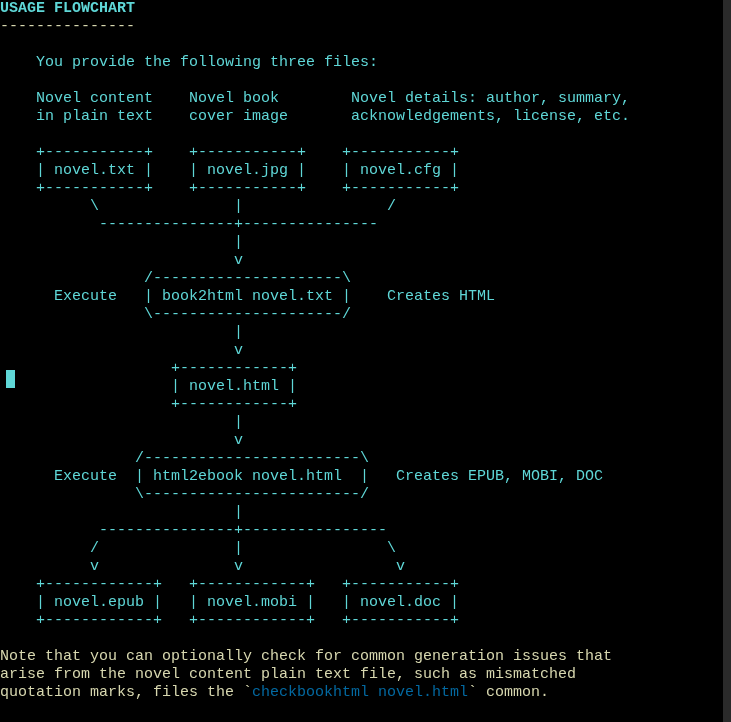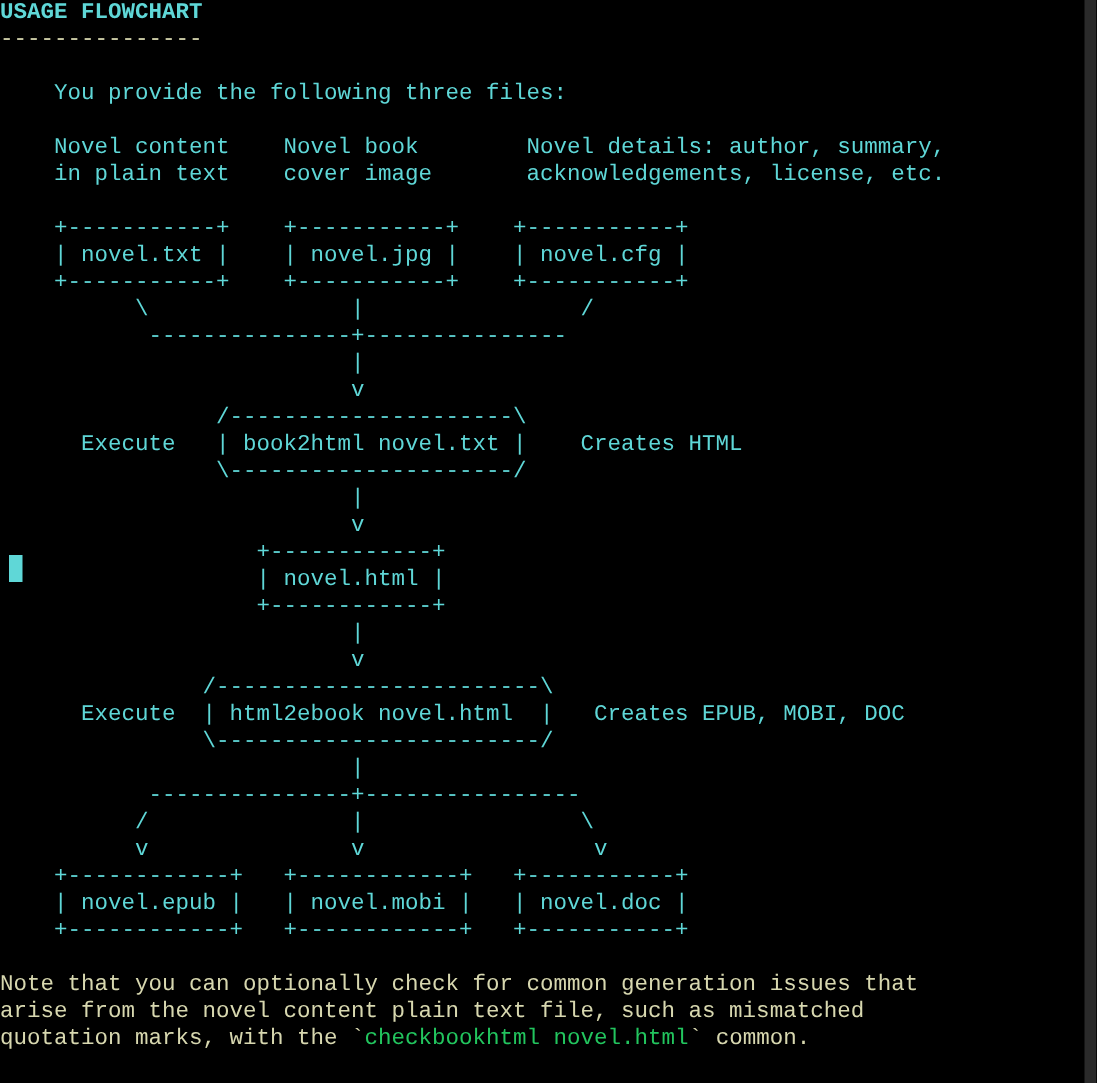--- a/index.html
+++ b/index.html
@@ -22,21 +22,21 @@
     .title {
       font-weight: bold;
     }
     .diagram {
       color: #5fd7d7;
     }
     .plain {
       color: #d7d7af;
     }
     .cmd {
-      color: #22c55e;
+      color: #0369a1;
     }
     .scrollbar {
       position: absolute;
       right: 0;
       top: 0;
       width: 8px;
       height: 722px;
       background: #2a2a2a;
     }
     .cursor {
@@ -80,14 +80,14 @@
                           |
            ---------------+----------------
           /               |                \
           v               v                 v
     +------------+   +------------+   +-----------+
     | novel.epub |   | novel.mobi |   | novel.doc |
     +------------+   +------------+   +-----------+</span>
 
 <span class="plain">Note that you can optionally check for common generation issues that
 arise from the novel content plain text file, such as mismatched
-quotation marks, with the `</span><span class="cmd">checkbookhtml novel.html</span><span class="plain">` common.</span><div class="cursor"></div><div class="scrollbar"></div>
+quotation marks, files the `</span><span class="cmd">checkbookhtml novel.html</span><span class="plain">` common.</span><div class="cursor"></div><div class="scrollbar"></div>
 
 
 </body></html>

